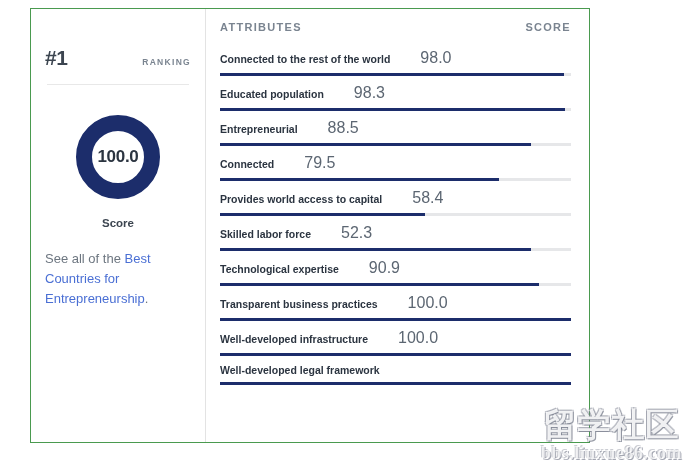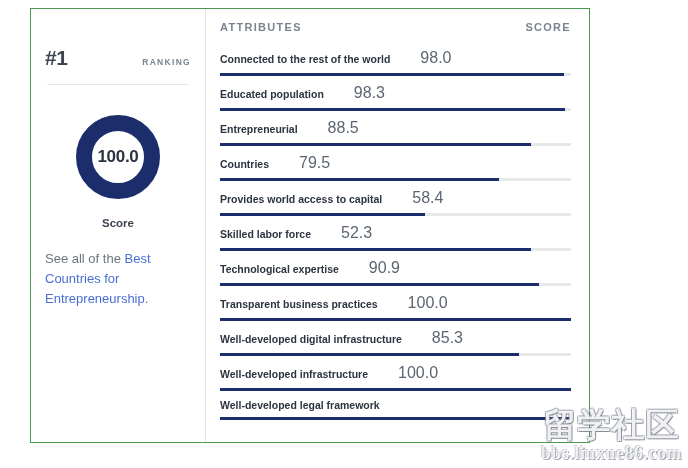--- a/index.html
+++ b/index.html
@@ -248,21 +248,21 @@
           <div class="attr-top">
             <div class="attr-name">Entrepreneurial</div>
             <div class="attr-score">88.5</div>
           </div>
           <div class="attr-track" style="background: rgb(230, 231, 233);">
             <div class="attr-fill" style="width: 88.5%; background: rgb(28, 45, 107);"></div>
           </div>
         </div>
         <div class="attr-row">
           <div class="attr-top">
-            <div class="attr-name">Countries</div>
+            <div class="attr-name">Connected</div>
             <div class="attr-score">79.5</div>
           </div>
           <div class="attr-track" style="background: rgb(230, 231, 233);">
             <div class="attr-fill" style="width: 79.5%; background: rgb(28, 45, 107);"></div>
           </div>
         </div>
         <div class="attr-row">
           <div class="attr-top">
             <div class="attr-name">Provides world access to capital</div>
             <div class="attr-score">58.4</div>
@@ -289,29 +289,20 @@
             <div class="attr-fill" style="width: 90.9%; background: rgb(28, 45, 107);"></div>
           </div>
         </div>
         <div class="attr-row">
           <div class="attr-top">
             <div class="attr-name">Transparent business practices</div>
             <div class="attr-score">100.0</div>
           </div>
           <div class="attr-track" style="background: rgb(230, 231, 233);">
             <div class="attr-fill" style="width: 100%; background: rgb(28, 45, 107);"></div>
-          </div>
-        </div>
-        <div class="attr-row">
-          <div class="attr-top">
-            <div class="attr-name">Well-developed digital infrastructure</div>
-            <div class="attr-score">85.3</div>
-          </div>
-          <div class="attr-track" style="background: rgb(230, 231, 233);">
-            <div class="attr-fill" style="width: 85.3%; background: rgb(28, 45, 107);"></div>
           </div>
         </div>
         <div class="attr-row">
           <div class="attr-top">
             <div class="attr-name">Well-developed infrastructure</div>
             <div class="attr-score">100.0</div>
           </div>
           <div class="attr-track" style="background: rgb(230, 231, 233);">
             <div class="attr-fill" style="width: 100%; background: rgb(28, 45, 107);"></div>
           </div>

